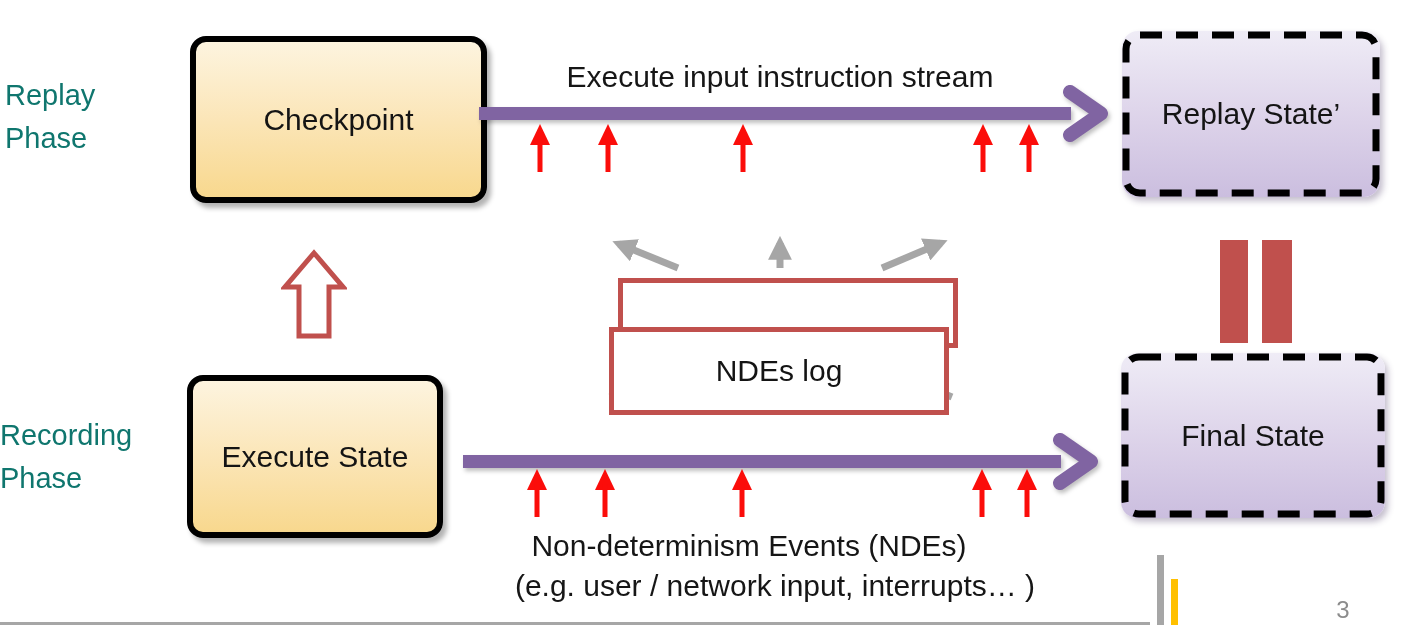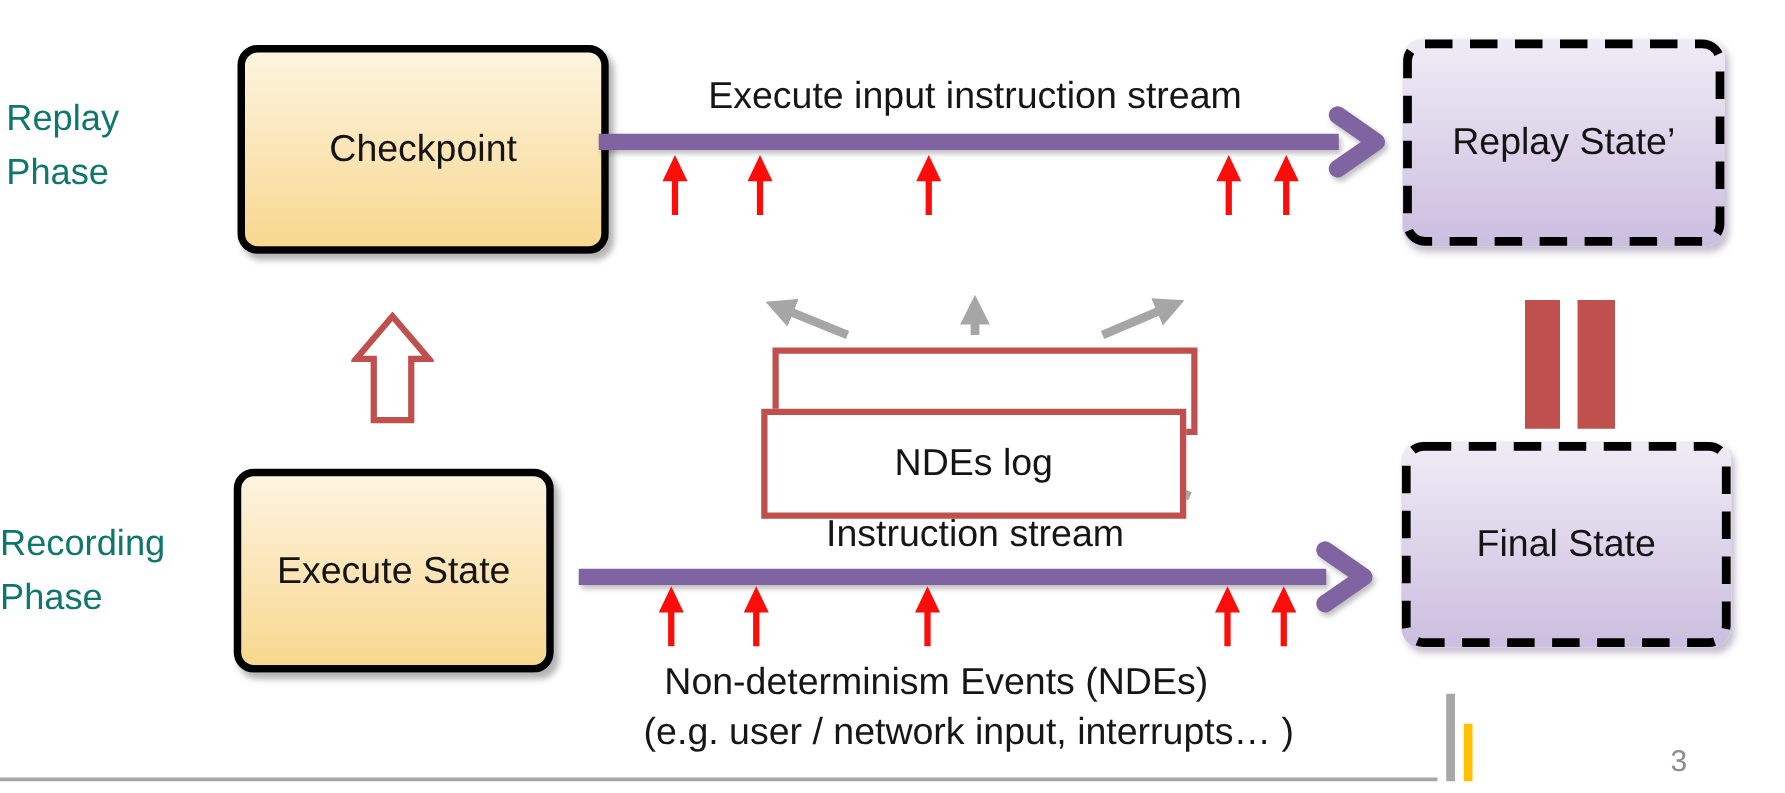--- a/index.html
+++ b/index.html
@@ -182,21 +182,20 @@
         <line x1="364" y1="169" x2="303" y2="144" stroke="#A6A6A6" stroke-width="7" marker-end="url(#grayhead)"></line>
       </g>
   </svg>
 
   <div class="abs logrect" id="ndes-log-back"></div>
   <div class="abs logrect" id="ndes-log-front">
     <span>NDEs log</span>
   </div>
 
   <div class="abs stream-label" id="execute-stream-label">Execute input instruction stream</div>
-  <div class="abs stream-label" id="instruction-stream-label">Instruction stream</div>
   <div class="abs stream-label" id="nde-title-label">Non-determinism Events (NDEs)</div>
   <div class="abs stream-label" id="nde-examples-label">(e.g. user / network input, interrupts… )</div>
 
   <div class="abs bar" id="equals-bar-1"></div>
   <div class="abs bar" id="equals-bar-2"></div>
 
   <div class="abs" id="footer-line"></div>
   <div class="abs" id="footer-gray-bar"></div>
   <div class="abs" id="footer-yellow-bar"></div>
   <div class="abs" id="page-number">3</div>

